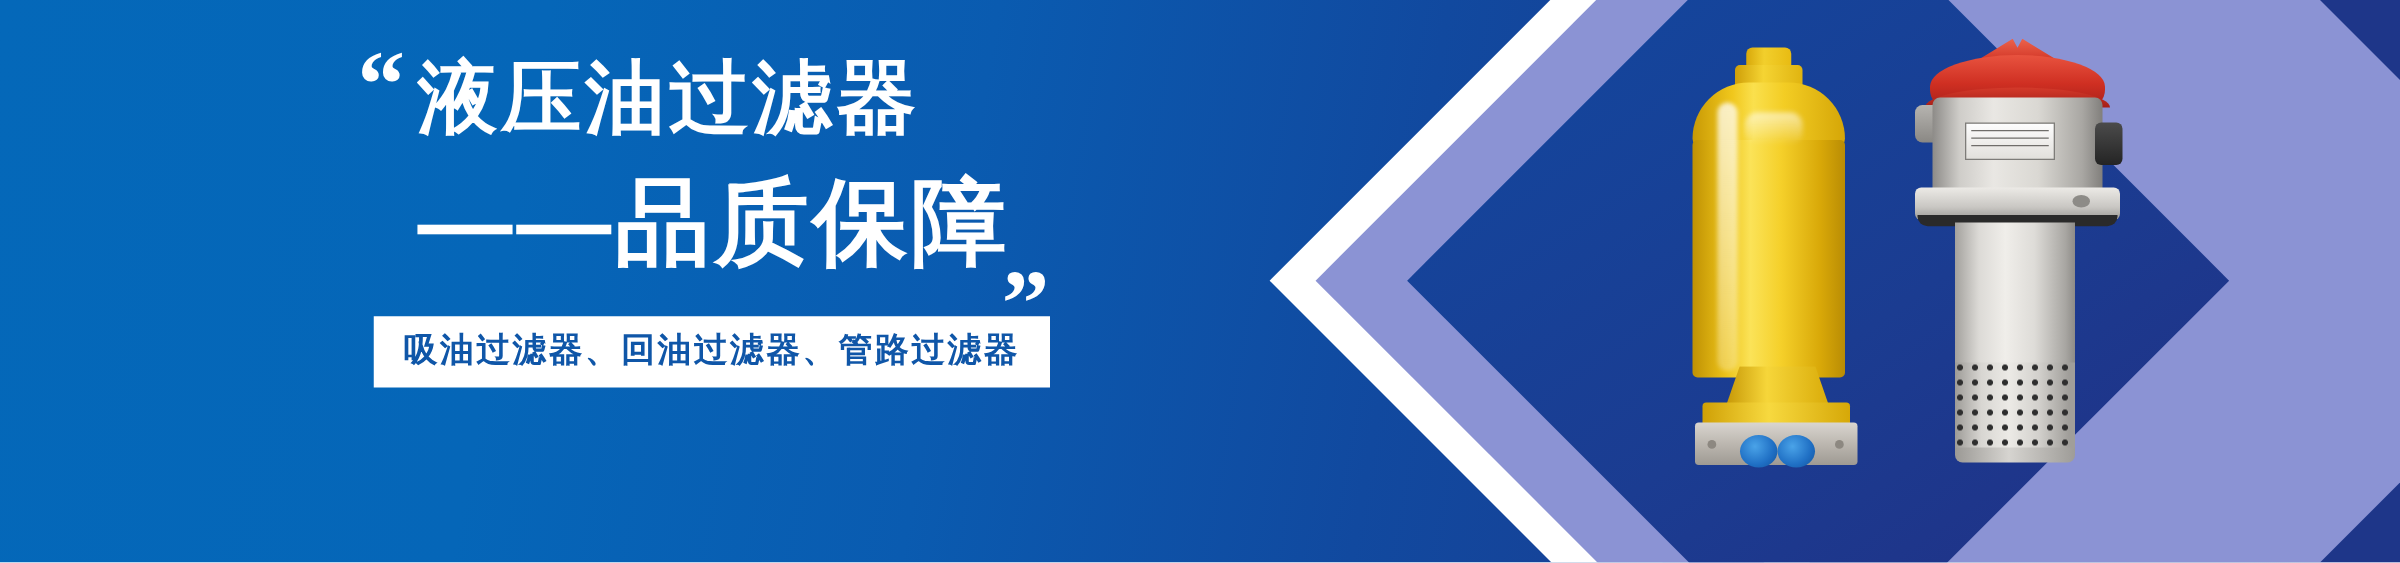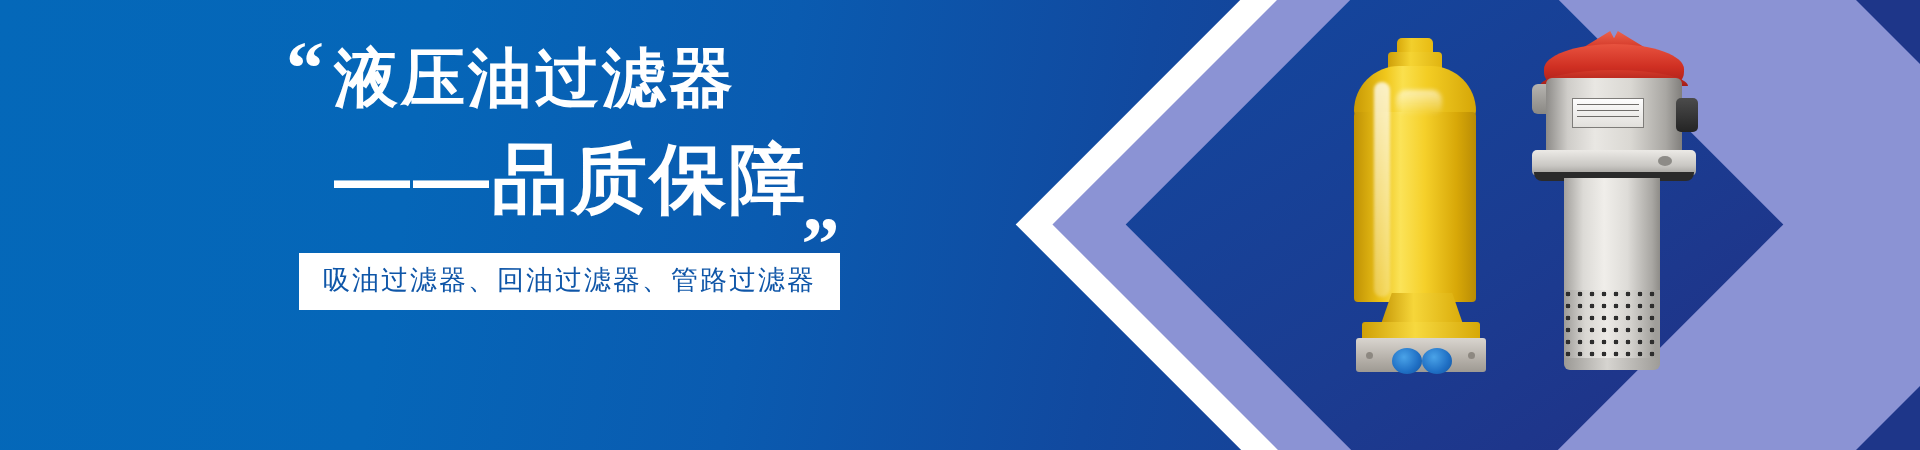--- a/index.html
+++ b/index.html
@@ -82,21 +82,21 @@
     font-family:"Liberation Serif","DejaVu Serif",serif;
     font-size:76px;font-weight:bold;color:#ffffff;line-height:1;
     letter-spacing:-2px;
   }
   .sub-box{
     position:absolute;left:299px;top:253px;
     background:#ffffff;
     padding:13px 24px 14px 24px;
   }
   .sub-text{
-    font-size:27px;font-weight:normal;color:#0f56a8;
+    font-size:27px;font-weight:bold;color:#0f56a8;
     letter-spacing:2px;white-space:nowrap;line-height:1.1;
   }
 
   
   .products{position:absolute;left:1040px;top:0;width:880px;height:450px;}
 
   
   .yellow-filter{position:absolute;left:300px;top:38px;width:150px;height:300px;}
   .yf-cap{
     position:absolute;left:57px;top:0;width:36px;height:18px;

